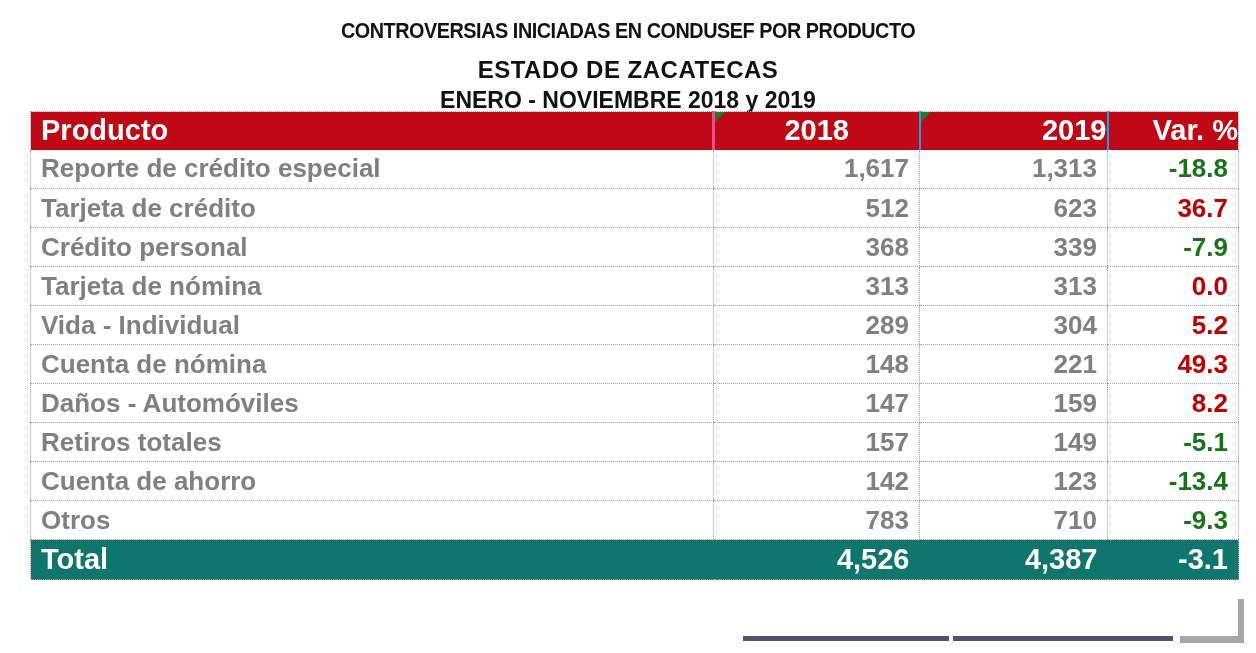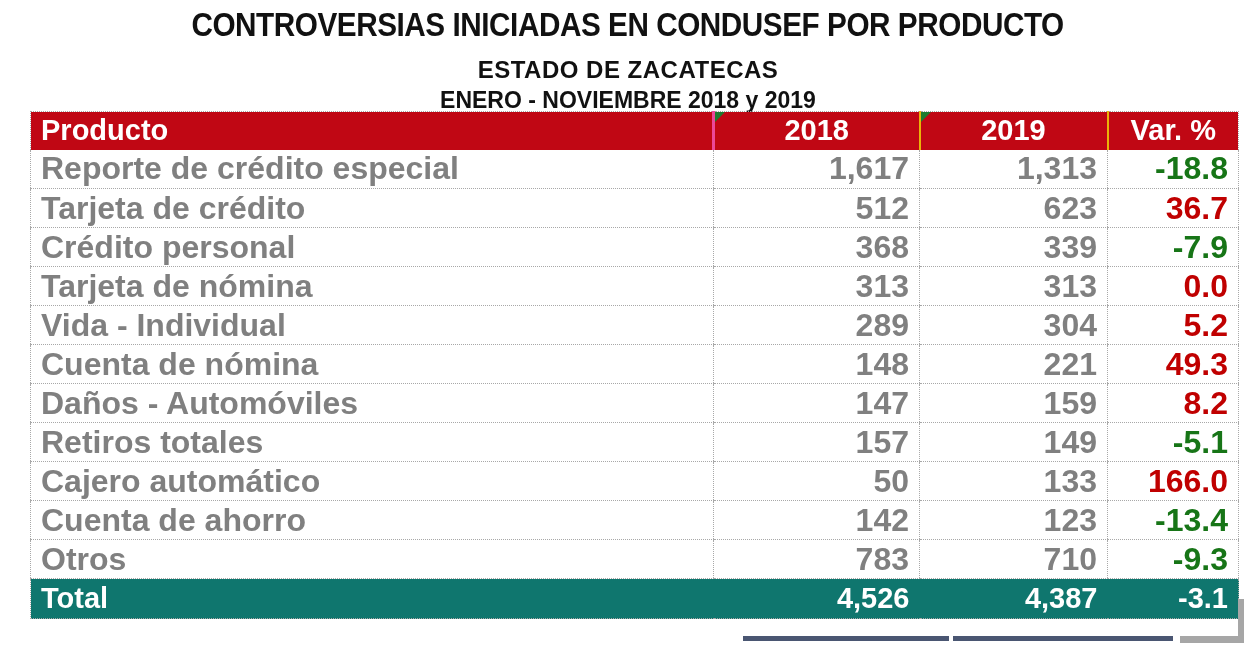--- a/index.html
+++ b/index.html
@@ -11,39 +11,39 @@
     --navy:#4a5672;
     --shadow:#a6a6a6;
   }
   *{box-sizing:border-box;margin:0;padding:0;}
   html,body{width:1256px;height:653px;background:#ffffff;overflow:hidden;
     font-family:"Liberation Sans",sans-serif;}
   .page{position:relative;width:1256px;height:653px;}
 
   
   .titles{position:absolute;top:0;left:0;width:1256px;text-align:center;color:#111;}
-  .title-line1{margin-top:6px;font-size:33px;font-weight:bold;letter-spacing:-0.5px;white-space:nowrap;}
+  .title-line1{margin-top:18px;font-size:22px;font-weight:bold;letter-spacing:-0.5px;white-space:nowrap;}
   .title-line1 .squeeze{display:inline-block;transform:scaleX(0.9);transform-origin:center;}
   .title-line2{margin-top:12px;font-size:24px;font-weight:bold;letter-spacing:0.5px;}
   .title-line3{margin-top:3px;font-size:23px;font-weight:bold;}
 
   
   table{position:absolute;left:30px;top:111px;width:1208px;border-collapse:collapse;table-layout:fixed;
     border:1px dotted var(--dot);}
   col.c-prod{width:683px;} col.c-2018{width:206px;} col.c-2019{width:188px;} col.c-var{width:131px;}
 
   thead th{background:var(--header-bg);color:#fff;font-weight:bold;height:38px;
     font-size:29px;position:relative;padding:0;vertical-align:middle;}
   thead th.h-prod{text-align:left;padding-left:10px;}
   thead th.h-2018{border-left:3px solid #ec4899;}
-  thead th.h-2019,thead th.h-var{border-left:2px solid #eab308;}
+  thead th.h-2019,thead th.h-var{border-left:2px solid #0ea5e9;text-align:right;}
   .tri{position:absolute;top:0;left:0;width:0;height:0;
     border-top:10px solid #1E7B2F;border-right:10px solid transparent;}
 
-  tbody td{color:var(--row-text);font-weight:bold;font-size:32px;height:39px;
+  tbody td{color:var(--row-text);font-weight:bold;font-size:26px;height:39px;
     border-bottom:1px dotted var(--dot);vertical-align:middle;padding:0;}
   tbody td.prod{text-align:left;padding-left:10px;}
   td.num{text-align:right;padding-right:10px;}
   tbody td.num{border-left:1px dotted var(--dot);text-align:right;}
   td.var-up{color:var(--positive);}
   td.var-down{color:var(--negative);}
 
   tfoot td{background:#0f766e;color:#fff;font-weight:bold;font-size:29px;height:40px;
     vertical-align:middle;padding:0;}
   tfoot td.prod{text-align:left;padding-left:10px;}
@@ -132,26 +132,20 @@
     <td class="num">159</td>
     <td class="num var-up">8.2</td>
   </tr>
         <tr class="data-row">
     <td class="prod">Retiros totales</td>
     <td class="num">157</td>
     <td class="num">149</td>
     <td class="num var-down">-5.1</td>
   </tr>
         <tr class="data-row">
-    <td class="prod">Cajero automático</td>
-    <td class="num">50</td>
-    <td class="num">133</td>
-    <td class="num var-up">166.0</td>
-  </tr>
-        <tr class="data-row">
     <td class="prod">Cuenta de ahorro</td>
     <td class="num">142</td>
     <td class="num">123</td>
     <td class="num var-down">-13.4</td>
   </tr>
         <tr class="data-row">
     <td class="prod">Otros</td>
     <td class="num">783</td>
     <td class="num">710</td>
     <td class="num var-down">-9.3</td>

